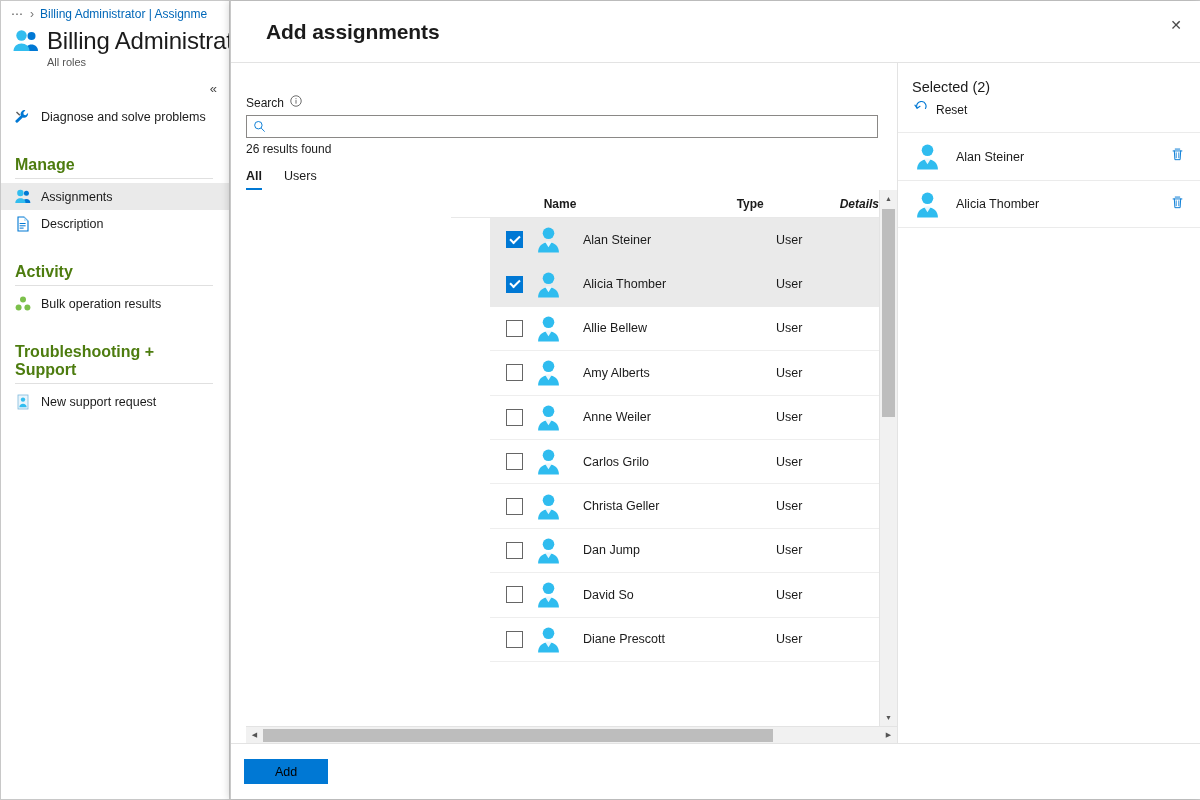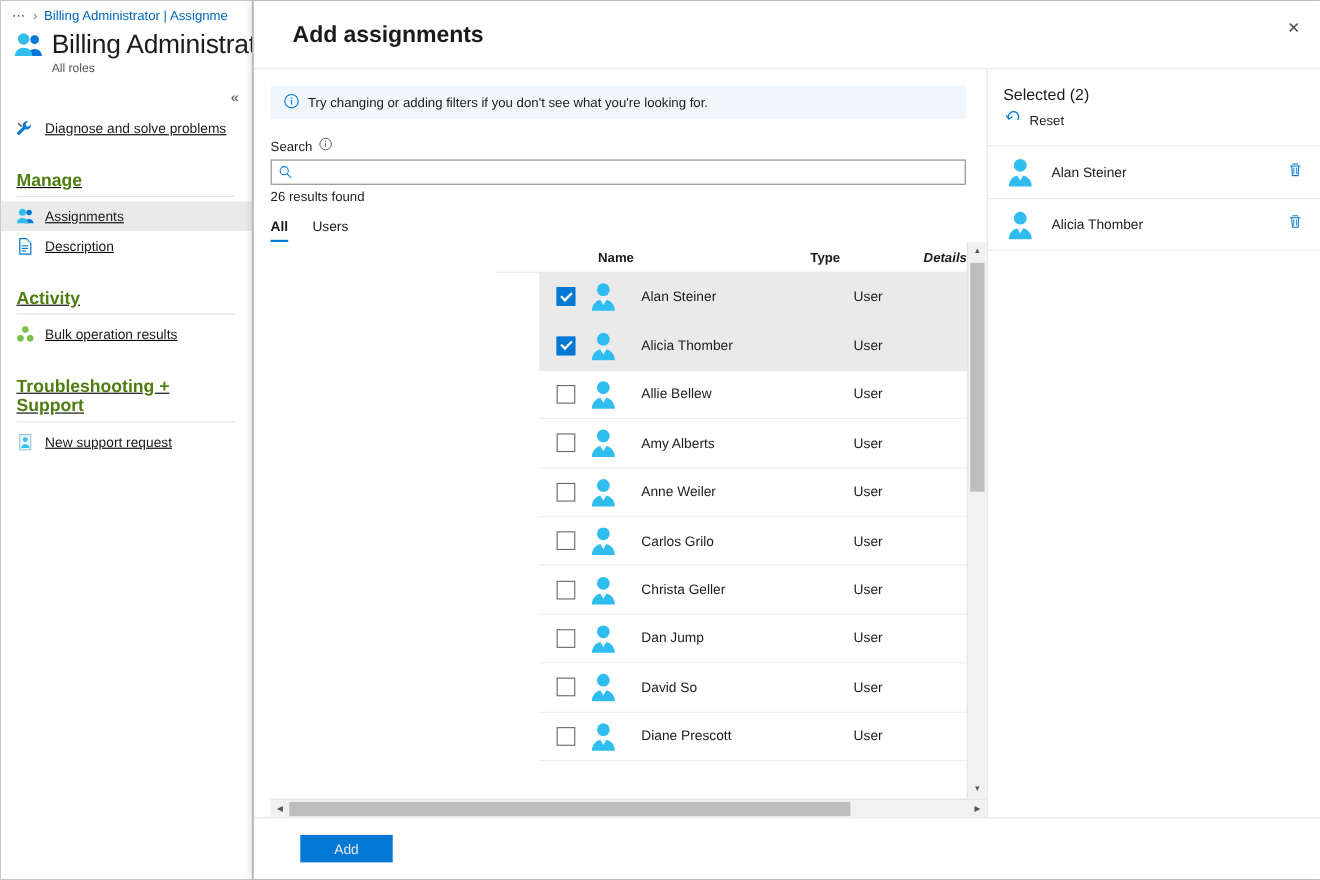--- a/index.html
+++ b/index.html
@@ -45,21 +45,21 @@
     line-height: 28px; letter-spacing: -0.2px;
   }
   .blade-sub {
     font-size: 11px; color: #555; margin-top: 1px;
   }
   .collapse-arrow {
     position: absolute; right: 12px; top: 80px;
     font-size: 13px; color: #444; cursor: pointer;
   }
 
-  .nav-list { position: absolute; left: 0; top: 102px; width: 228px; text-decoration: underline; }
+  .nav-list { position: absolute; left: 0; top: 102px; width: 228px; }
   .nav-row {
     display: flex; align-items: center; gap: 10px;
     height: 27px; padding-left: 14px;
     font-size: 12.5px; color: #1b1b1b;
     cursor: pointer;
   }
   .nav-row.active { background: #eaeaea; }
   .nav-ico { width: 16px; height: 16px; flex: 0 0 16px; display:block; }
   .nav-group {
     font-size: 16px; font-weight: 700; color: #4d7c0f;
@@ -296,26 +296,25 @@
   .trash { flex: 0 0 16px; cursor: pointer; }
 
   
   .dlg-footer {
     flex: 0 0 56px; height: 56px;
     border-top: 1px solid #e3e3e3;
     display: flex; align-items: center;
     padding-left: 13px;
   }
   .btn-add {
-    background: #0078d4; color: #e5e5e5;
+    background: #0078d4; color: #000000;
     border: 0; height: 25px; min-width: 84px;
     font-size: 12.5px;
     font-family: "Liberation Sans", sans-serif;
     cursor: pointer;
-    margin-left: 29px;
   }
 </style>
 </head>
 <body>
 
 <div class="page">
 
   <div class="blade">
 
     <div class="breadcrumb">
@@ -421,30 +420,20 @@
       <div class="dlg-title">Add assignments</div>
       <div class="dlg-close">✕</div>
     </div>
 
     <div class="dlg-body">
 
       <div class="picker">
 
         <div class="picker-pad">
 
-          <div class="infobar">
-            <span class="info-ico">
-              <svg width="14" height="14" viewBox="0 0 14 14">
-                <circle cx="7" cy="7" r="6.1" fill="none" stroke="#0078d4" stroke-width="1"></circle>
-                <rect x="6.5" y="5.9" width="1" height="4.2" fill="#0078d4"></rect>
-                <rect x="6.5" y="3.7" width="1" height="1.2" fill="#0078d4"></rect>
-              </svg>
-            </span>
-            <span>Try changing or adding filters if you don't see what you're looking for.</span>
-          </div>
 
           <div class="search-label">
             <span>Search</span>
             <span>
               <svg width="12" height="12" viewBox="0 0 14 14">
                 <circle cx="7" cy="7" r="6.1" fill="none" stroke="#555" stroke-width="1"></circle>
                 <rect x="6.5" y="5.9" width="1" height="4.2" fill="#555"></rect>
                 <rect x="6.5" y="3.7" width="1" height="1.2" fill="#555"></rect>
               </svg>
             </span>

